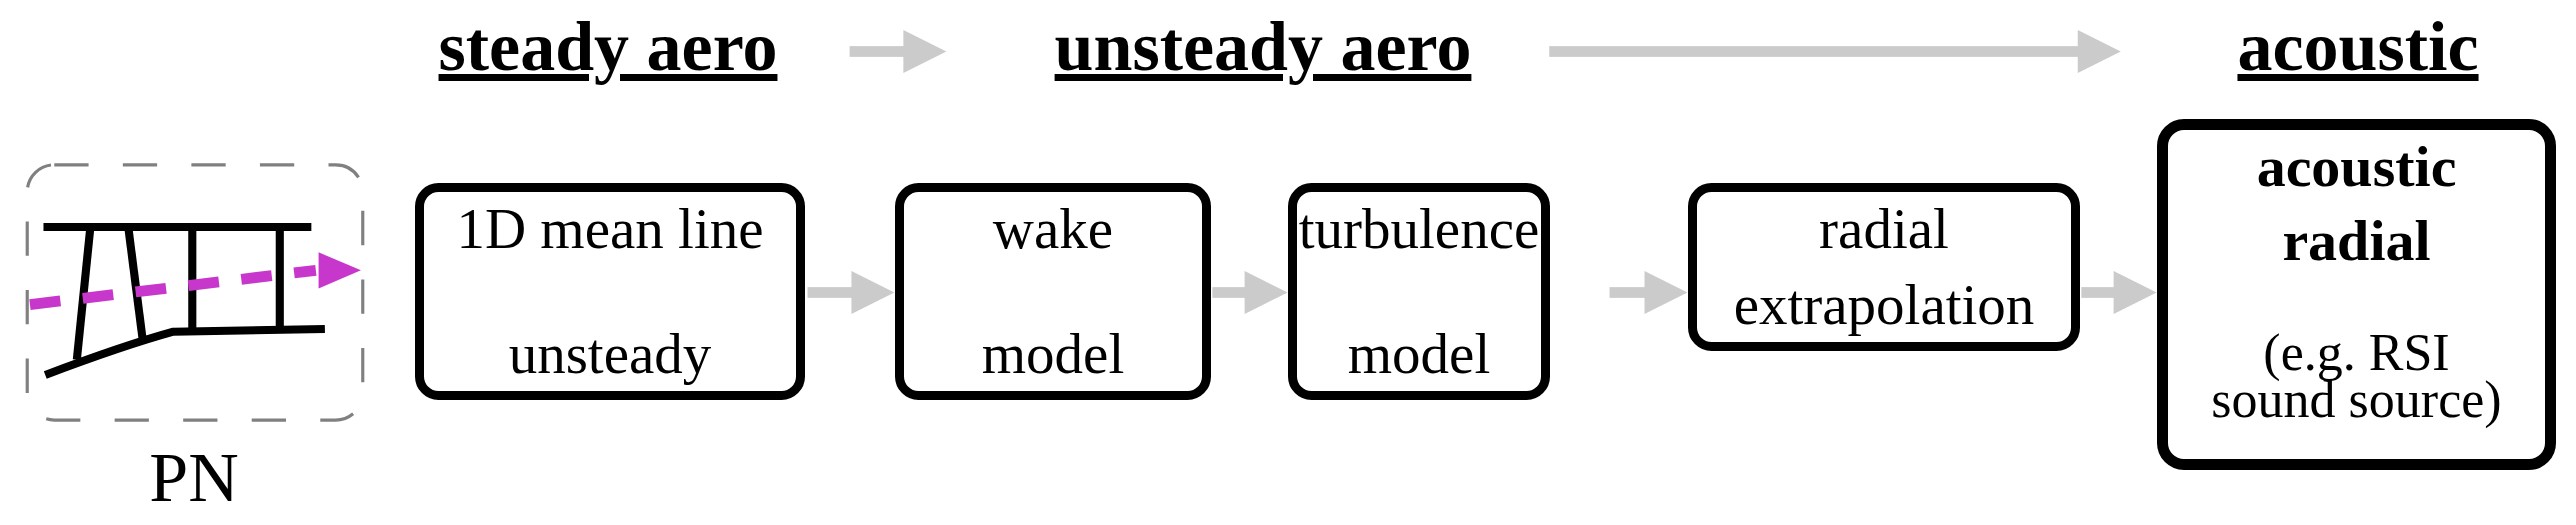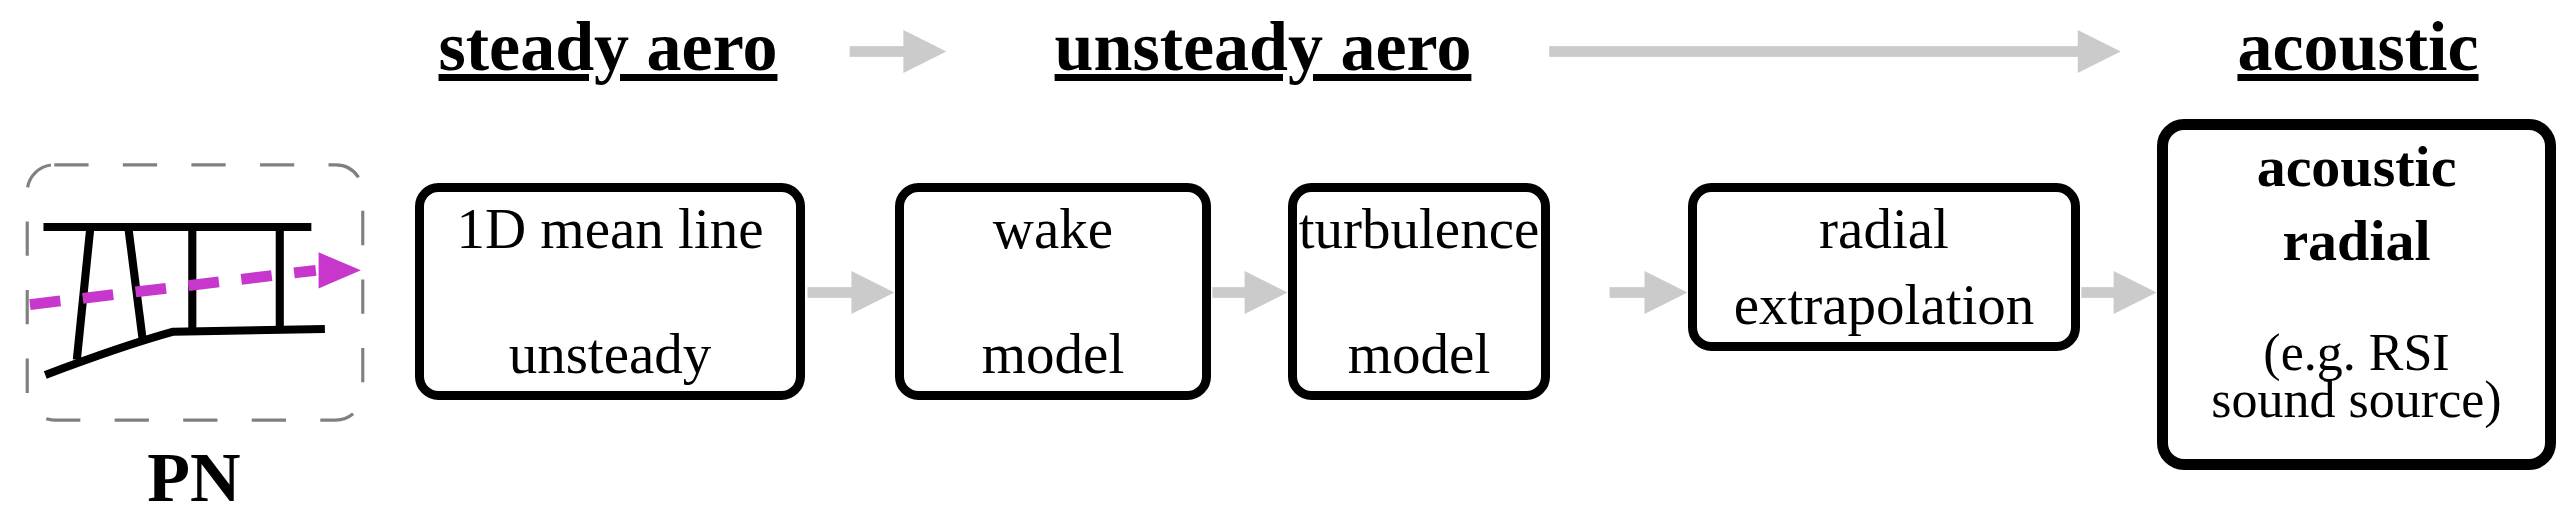--- a/index.html
+++ b/index.html
@@ -57,21 +57,21 @@
   .n5-title { font-weight: bold; font-size: 58px; line-height: 74px; margin-top: 0px; }
   .n5-note  { font-size: 52px; line-height: 47px; margin-top: 51px; }
   
   #input-sketch { position: absolute; left: 18px; top: 154px; }
   #input-caption {
     position: absolute;
     left: 194px;
     top: 439px;
     transform: translateX(-50%);
     font-size: 70px;
-    font-weight: bold;
+    font-weight: normal;
     line-height: 78px;
     white-space: nowrap;
   }
 </style>
 </head>
 <body>
 
 <div class="canvas">
 
   <div class="stage-label" id="stage1">steady aero</div>

